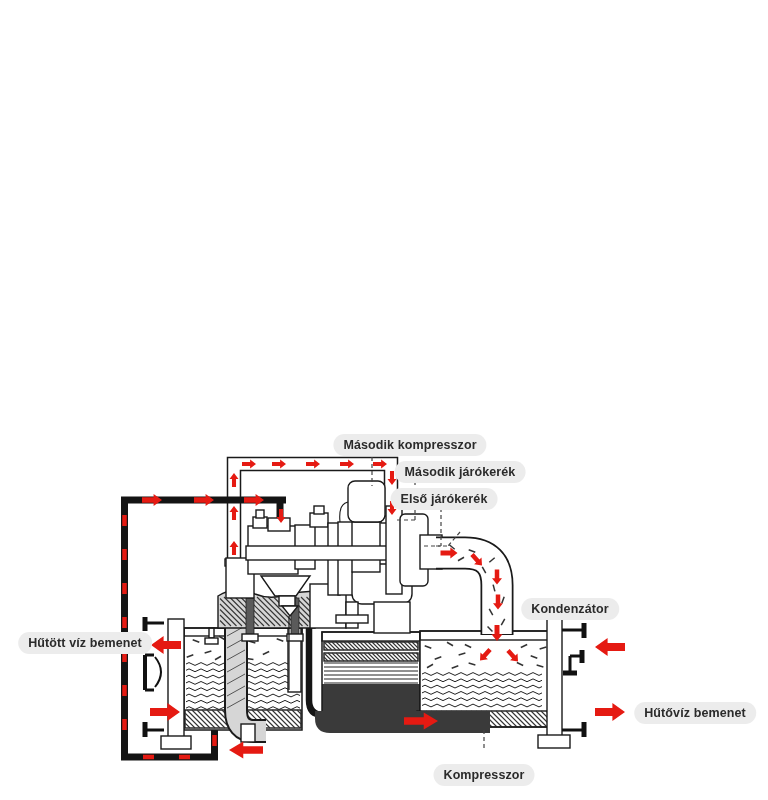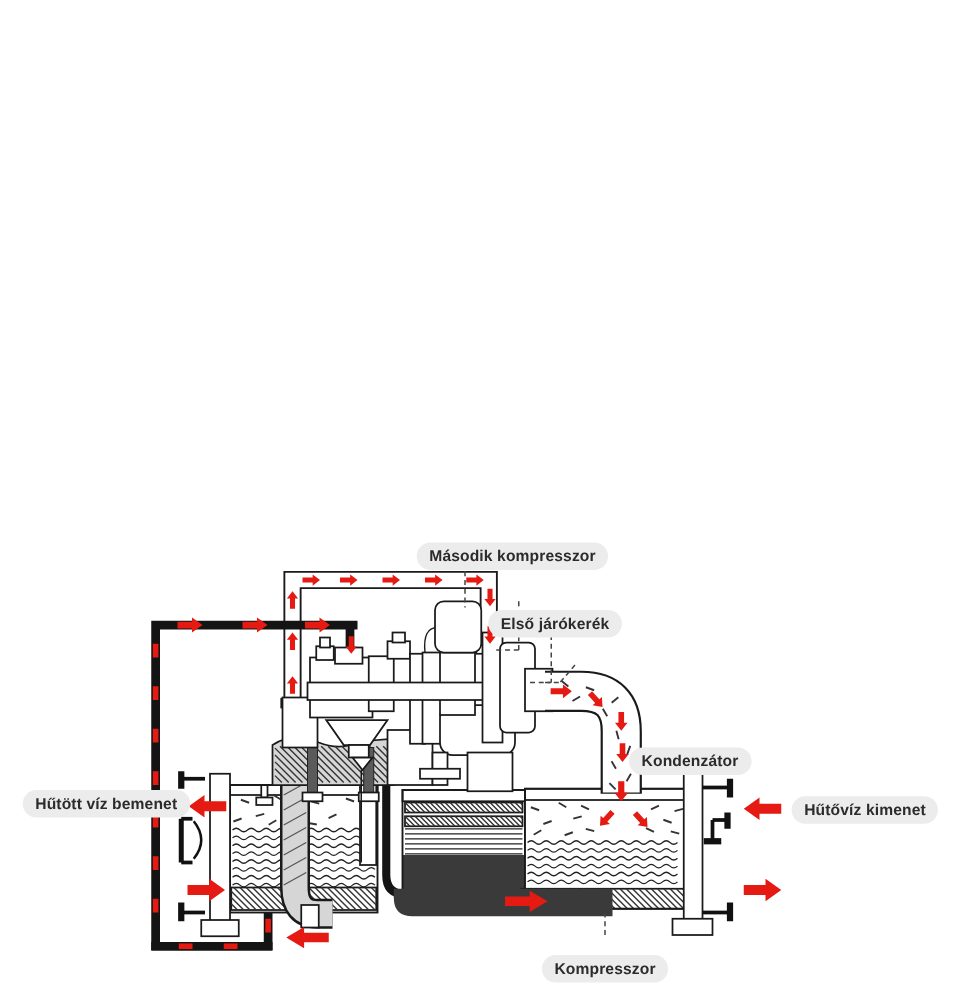--- a/index.html
+++ b/index.html
@@ -408,18 +408,19 @@
         <line x1="397" y1="520" x2="415" y2="520" stroke="#444" stroke-width="1.2" stroke-dasharray="4 3"></line>
         <line x1="441" y1="508" x2="441" y2="546" stroke="#444" stroke-width="1.2" stroke-dasharray="4 3"></line>
         <line x1="424" y1="546" x2="441" y2="546" stroke="#444" stroke-width="1.2" stroke-dasharray="4 3"></line>
         <line x1="460" y1="532" x2="448" y2="546" stroke="#444" stroke-width="1.2" stroke-dasharray="4 3"></line>
         <line x1="436" y1="546" x2="448" y2="546" stroke="#444" stroke-width="1.2" stroke-dasharray="4 3"></line>
         <line x1="484" y1="748" x2="484" y2="728" stroke="#444" stroke-width="1.2" stroke-dasharray="4 3"></line>
       </g>
 </svg>
 
   <div class="pill" style="left:410px;top:434px">Második kompresszor</div>
+  <div class="pill" style="left:460px;top:461px">Második járókerék</div>
   <div class="pill" style="left:444px;top:488px">Első járókerék</div>
-  <div class="pill" style="left:552px;top:598px">Kondenzátor</div>
+  <div class="pill" style="left:570px;top:598px">Kondenzátor</div>
   <div class="pill" style="left:85px;top:632px">Hűtött víz bemenet</div>
-  <div class="pill" style="left:692px;top:637px">Hűtővíz kimenet</div>
+  <div class="pill" style="left:695px;top:702px">Hűtővíz bemenet</div>
   <div class="pill" style="left:484px;top:764px">Kompresszor</div>
 </div>
 
 </body></html>

